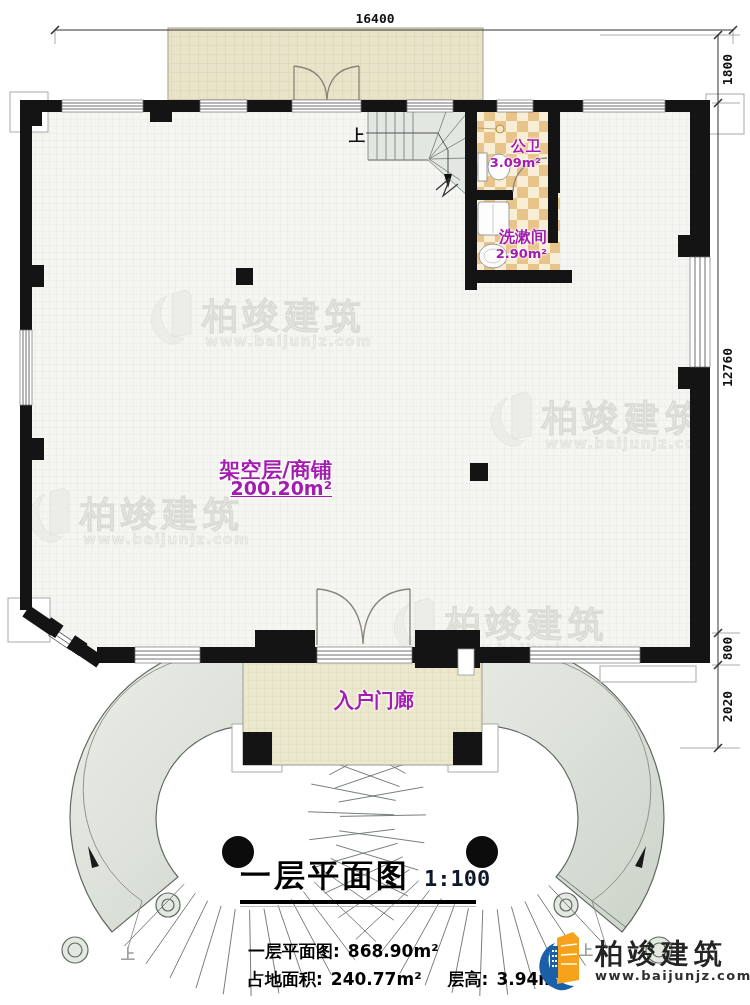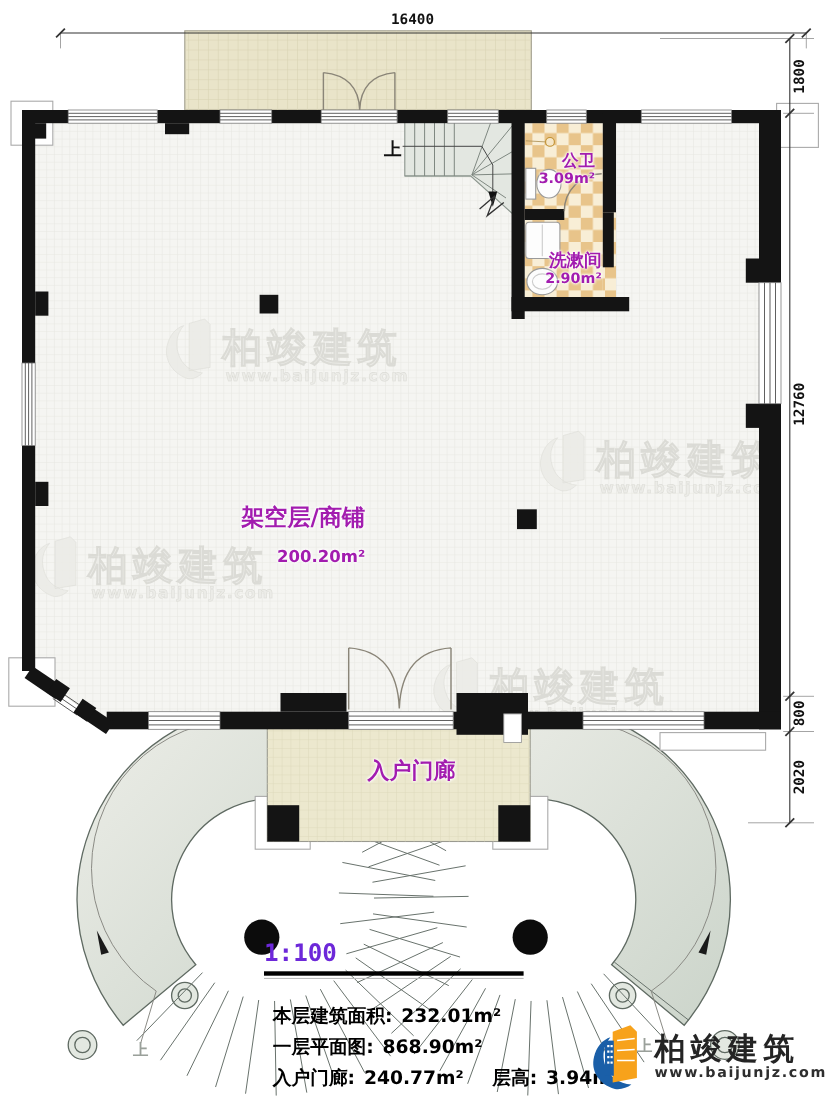--- a/index.html
+++ b/index.html
@@ -9,21 +9,21 @@
   .roomlbl{position:absolute;font-weight:700;color:#a21caf;text-align:right;
            text-shadow:0 0 2px #fff,0 0 3px #fff,0 0 3px #fff;white-space:nowrap;}
   .dim{position:absolute;font-family:"DejaVu Sans Mono",monospace;font-weight:700;
        font-size:13px;color:#111;text-align:center;white-space:nowrap;}
   .dim.vert{transform:rotate(-90deg);}
   .uplbl{position:absolute;font-weight:700;font-size:16px;color:#111;}
   .uplbl.ghost{color:#9aa09a;font-size:14px;}
   .titleblock{position:absolute;left:240px;top:855px;width:300px;}
   .titlerow{display:flex;align-items:baseline;gap:14px;}
   .ptitle{font-size:31px;font-weight:700;letter-spacing:3px;color:#000;}
-  .pscale{font-size:22px;font-weight:700;font-family:"DejaVu Sans Mono",monospace;color:#6d28d9;}
+  .pscale{font-size:22px;font-weight:700;font-family:"DejaVu Sans Mono",monospace;color:#0f172a;}
   .underline1{width:236px;height:4px;background:#000;margin-top:3px;}
   .underline2{width:236px;height:1px;background:#bbb;margin-top:2px;}
   .arearow{position:absolute;font-size:17px;font-weight:700;color:#000;white-space:nowrap;}
   .arearow .val{margin-left:8px;}
   .arearow .lbl2{margin-left:26px;}
   .logo{position:absolute;left:537px;top:930px;display:flex;align-items:center;gap:6px;}
   .logotxt .brand{font-size:28px;font-weight:800;color:#242424;letter-spacing:5px;line-height:1.05;}
   .logotxt .url{font-size:13px;font-weight:700;color:#2e2e2e;letter-spacing:1.5px;}
 </style>
 </head>
@@ -350,42 +350,40 @@
 <div class="dim vert" style="left:699px;top:62px;width:56px;">1800</div>
 <div class="dim vert" style="left:691px;top:360px;width:72px;">12760</div>
 <div class="dim vert" style="left:701px;top:641px;width:52px;">800</div>
 <div class="dim vert" style="left:699px;top:699px;width:56px;">2020</div>
 
 <div class="roomlbl" style="left:481px;top:137px;width:60px;font-size:15px;">公卫</div>
 <div class="roomlbl" style="left:481px;top:155px;width:60px;font-size:13px;">3.09m²</div>
 <div class="roomlbl" style="left:481px;top:227px;width:66px;font-size:16px;">洗漱间</div>
 <div class="roomlbl" style="left:481px;top:246px;width:66px;font-size:13px;">2.90m²</div>
 <div class="roomlbl" style="left:180px;top:456px;width:152px;font-size:21px;">架空层/商铺</div>
-<div class="roomlbl" style="left:180px;top:497px;width:152px;font-size:15px;">200.20m²</div>
+<div class="roomlbl" style="left:180px;top:477px;width:152px;font-size:19px;text-decoration:underline;">200.20m²</div>
 <div class="roomlbl" style="left:310px;top:687px;width:104px;font-size:20px;">入户门廊</div>
 
 <div class="uplbl" style="left:349px;top:126px;">上</div>
 <div class="uplbl ghost" style="left:121px;top:946px;">上</div>
 <div class="uplbl ghost" style="left:579px;top:942px;">上</div>
 
 <div class="titleblock">
   <div class="titlerow">
+    <span class="ptitle">一层平面图</span>
     <span class="pscale">1:100</span>
   </div>
   <div class="underline1"></div>
   <div class="underline2"></div>
 </div>
-<div class="arearow" style="left:248px;top:912px;">
-  <span>本层建筑面积:</span><span class="val">232.01m²</span>
-</div>
 <div class="arearow" style="left:248px;top:940px;">
   <span>一层平面图:</span><span class="val">868.90m²</span>
 </div>
 <div class="arearow" style="left:248px;top:968px;">
-  <span>入户门廊:</span><span class="val">240.77m²</span><span class="lbl2">层高:</span><span class="val">3.94m</span>
+  <span>占地面积:</span><span class="val">240.77m²</span><span class="lbl2">层高:</span><span class="val">3.94m</span>
 </div>
 
 <div class="logo">
   <svg width="52" height="62" viewBox="0 0 52 62">
     <path d="M22,60 C7,56 0,43 3,31 C5,22 11,15 18,13 C12,20 10,29 13,38 C16,49 26,55 37,56 C33,59 27,61 22,60 Z" fill="#1a5fa8"></path>
     <path d="M20,8 L36,2 L42,8 L42,50 L20,54 Z" fill="#f7a21b"></path>
     <g stroke="#ffffff" stroke-width="1.4">
           <line x1="24" y1="16" x2="40" y2="14"></line>
           <line x1="24" y1="25" x2="40" y2="24"></line>
           <line x1="24" y1="34" x2="40" y2="34"></line>

